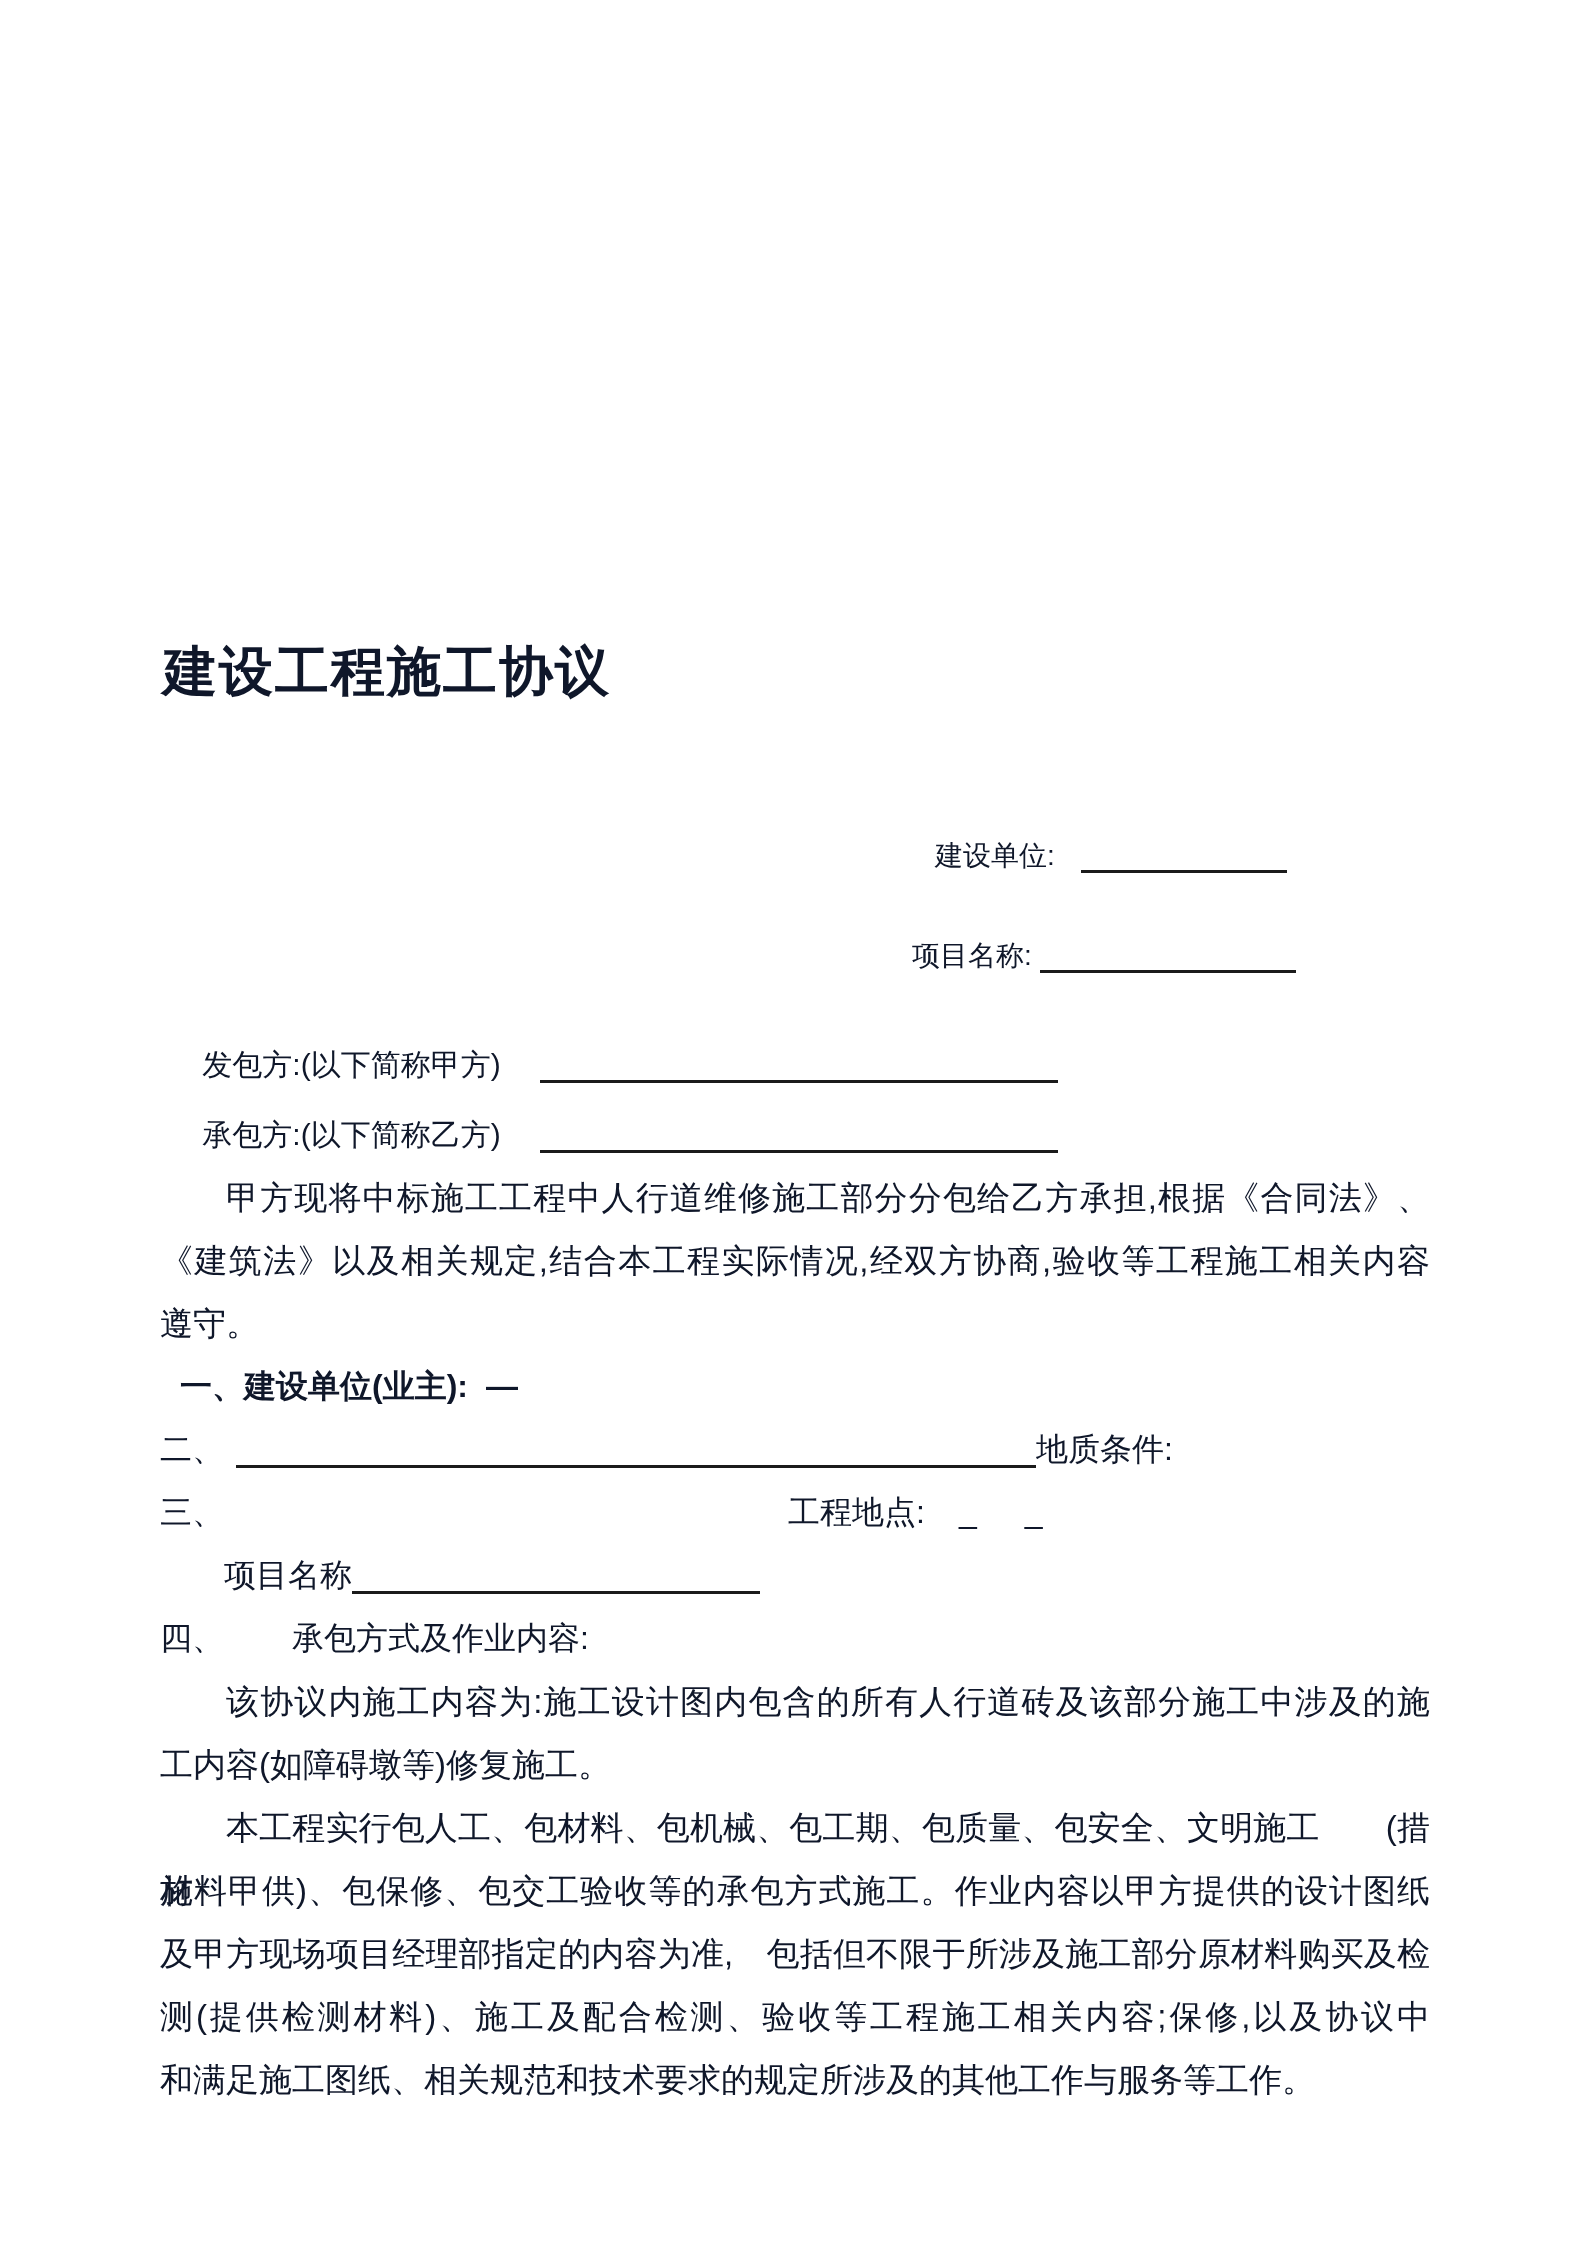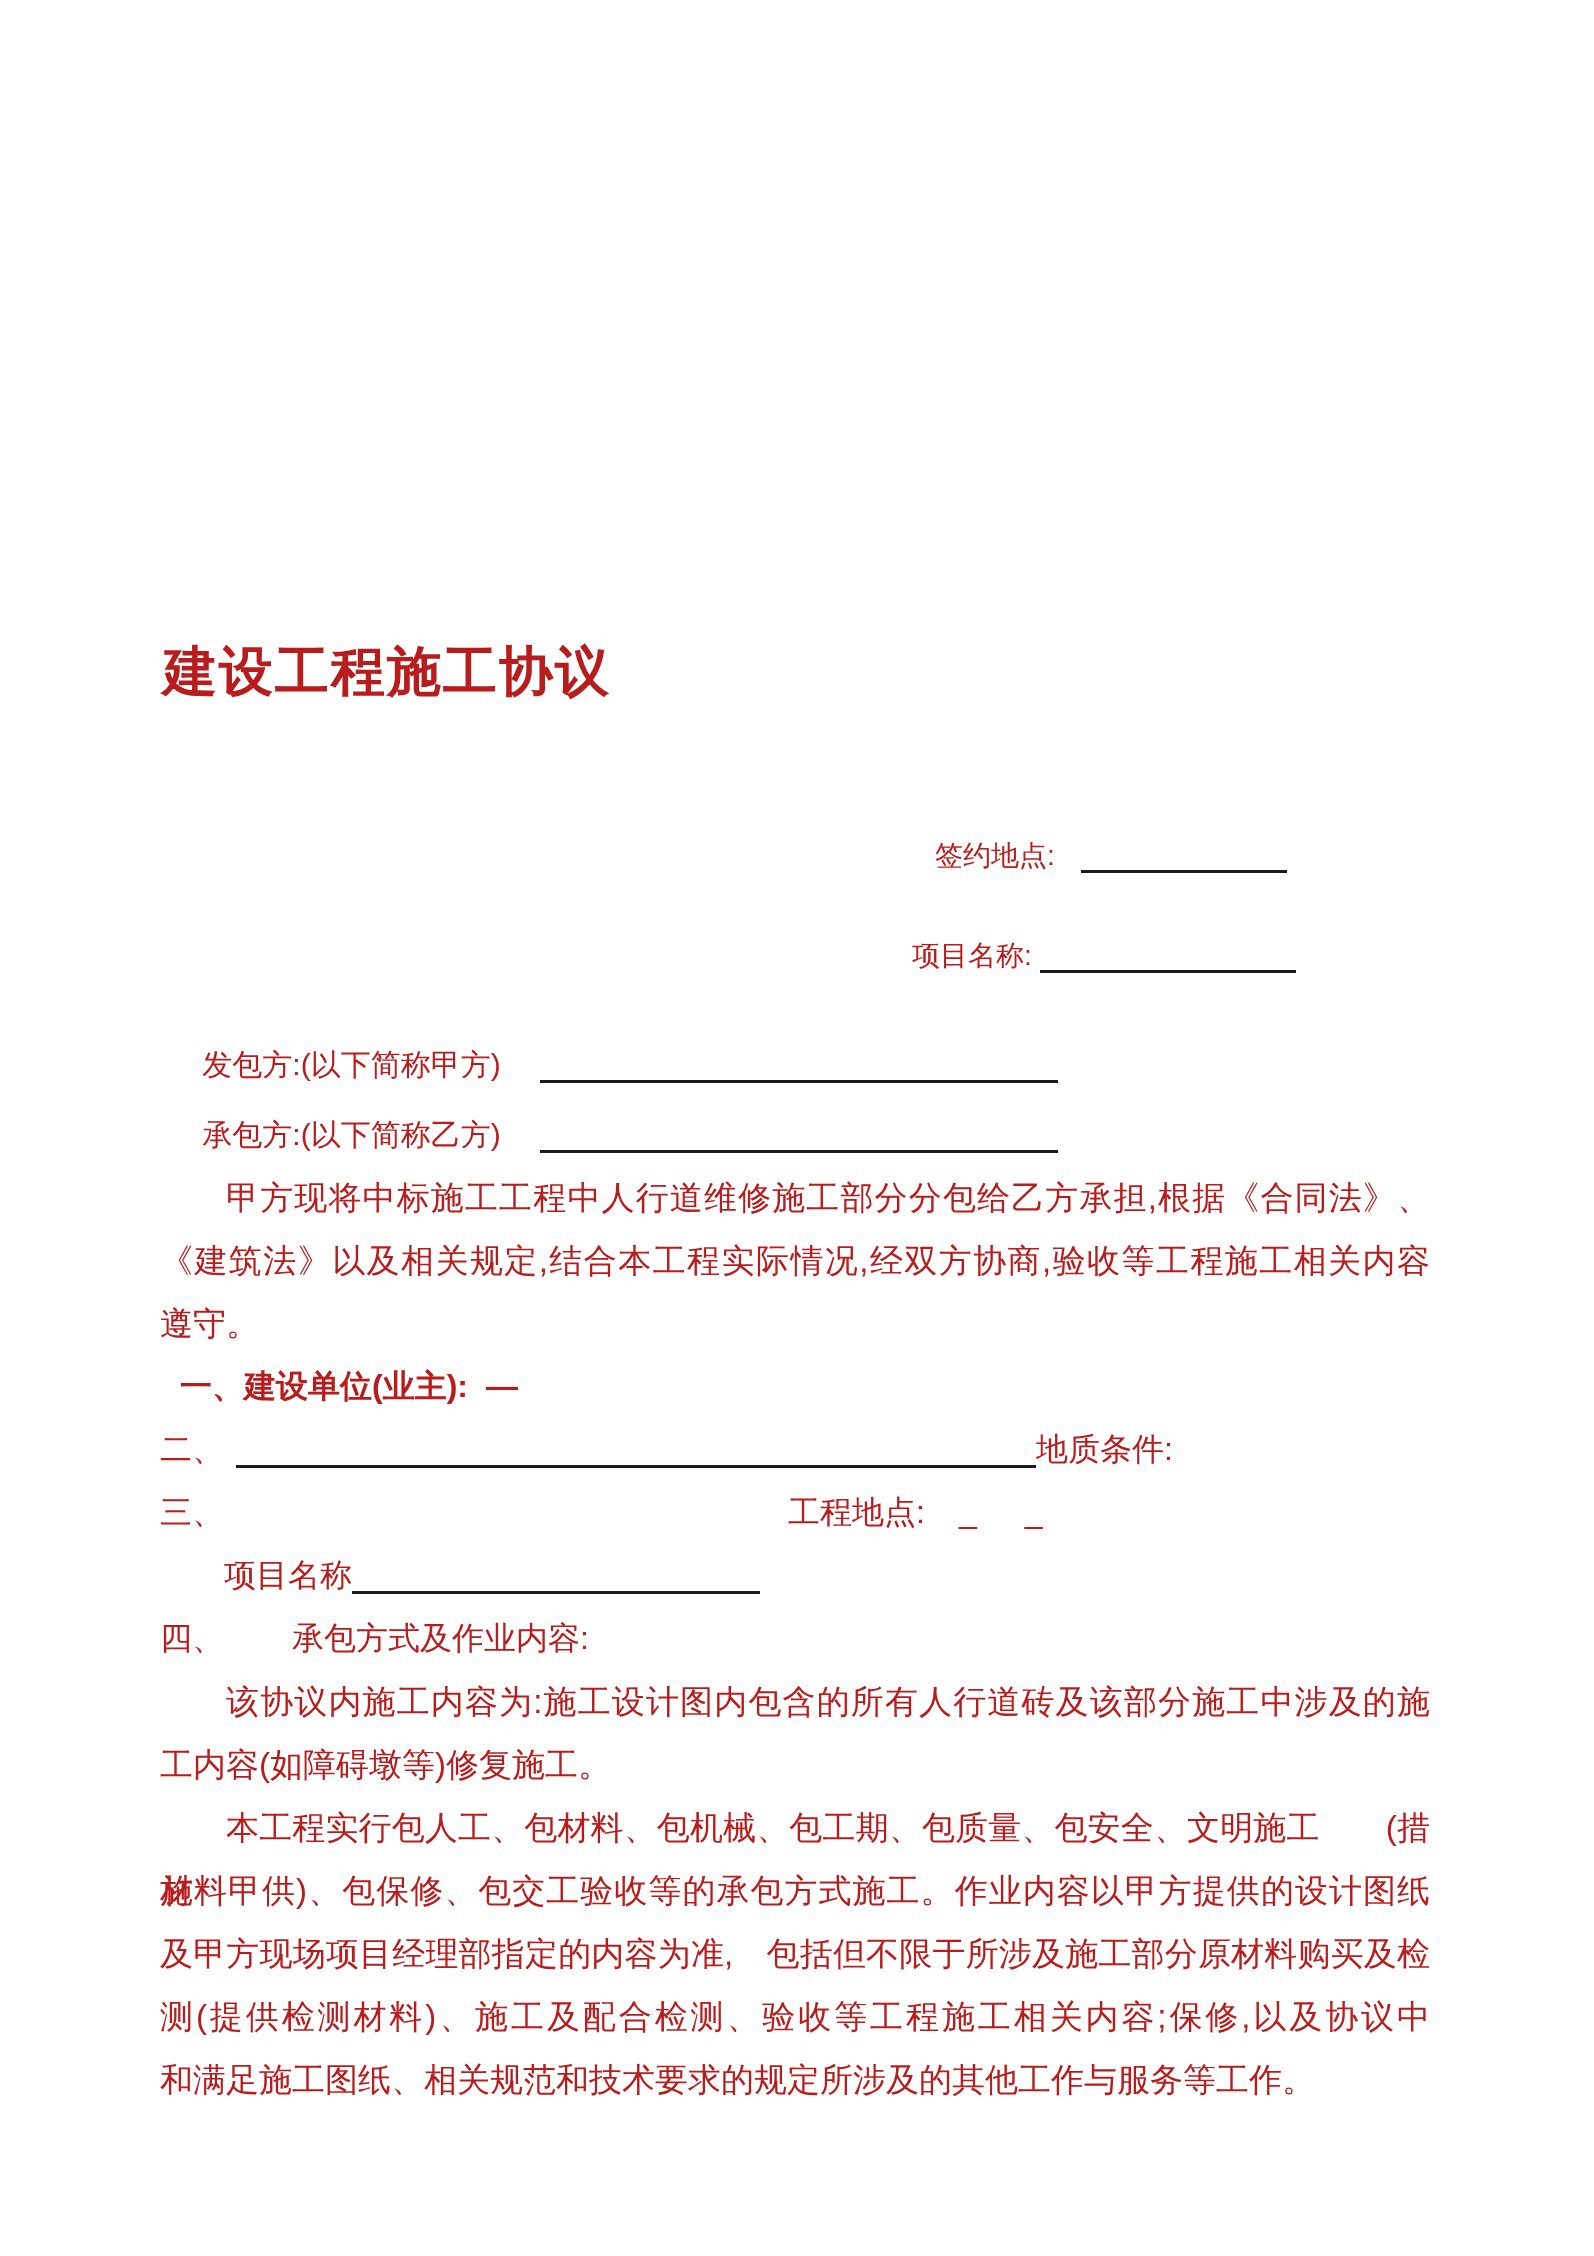--- a/index.html
+++ b/index.html
@@ -2,21 +2,21 @@
 <html><head>
 <meta charset="utf-8">
 <style>
   html, body { margin: 0; padding: 0; background: #e8e8e8; }
   .page {
     position: relative;
     width: 1594px;
     height: 2256px;
     margin: 0 auto;
     background: #ffffff;
-    color: #b91c1c;
+    color: #0f172a;
     font-family: "Liberation Sans", "DejaVu Sans", sans-serif;
     overflow: hidden;
   }
   .doc-title {
     position: absolute;
     left: 163px;
     top: 600px;
     font-size: 54px;
     font-weight: 700;
     letter-spacing: 2px;
@@ -67,21 +67,21 @@
   .sp-item4 { width: 56px; }
 </style>
 </head>
 <body>
 
 <div class="page">
 
   <h1 class="doc-title">建设工程施工协议</h1>
 
   <div class="meta-row sign">
-    <span>签约地点:</span><span class="uline u-sign"></span>
+    <span>建设单位:</span><span class="uline u-sign"></span>
   </div>
 
   <div class="meta-row agr">
     <span>项目名称:</span><span class="uline u-agr"></span>
   </div>
 
   <div class="party-row a">
     <span class="party-label">发包方:(以下简称甲方)</span><span class="uline u-party"></span>
   </div>
 

